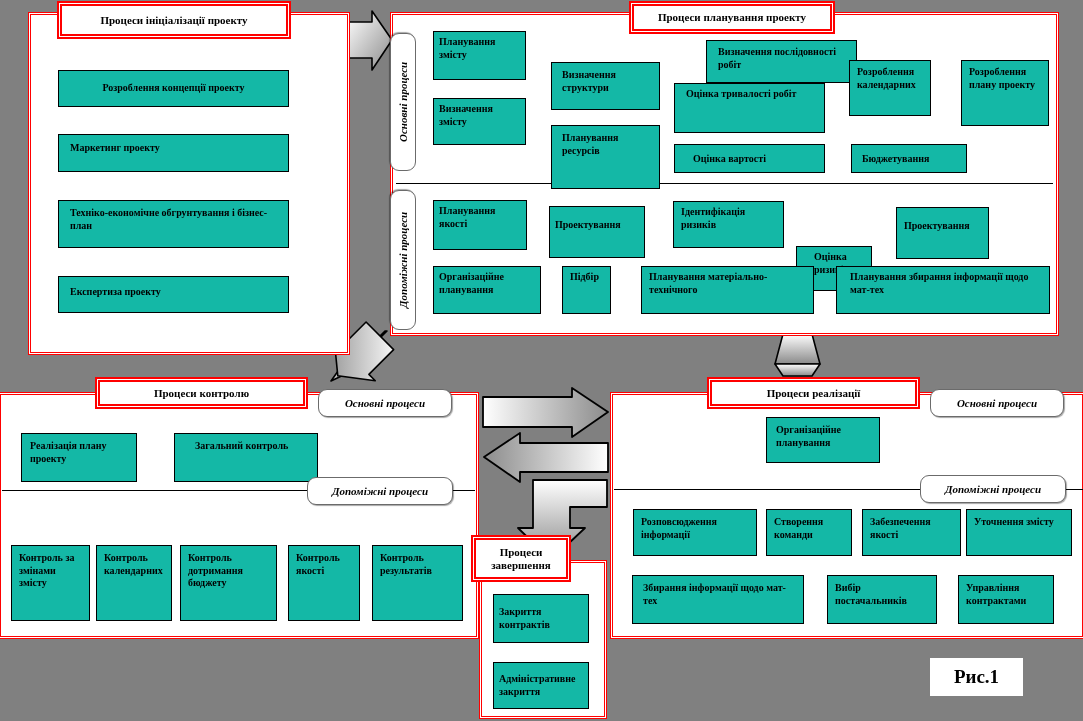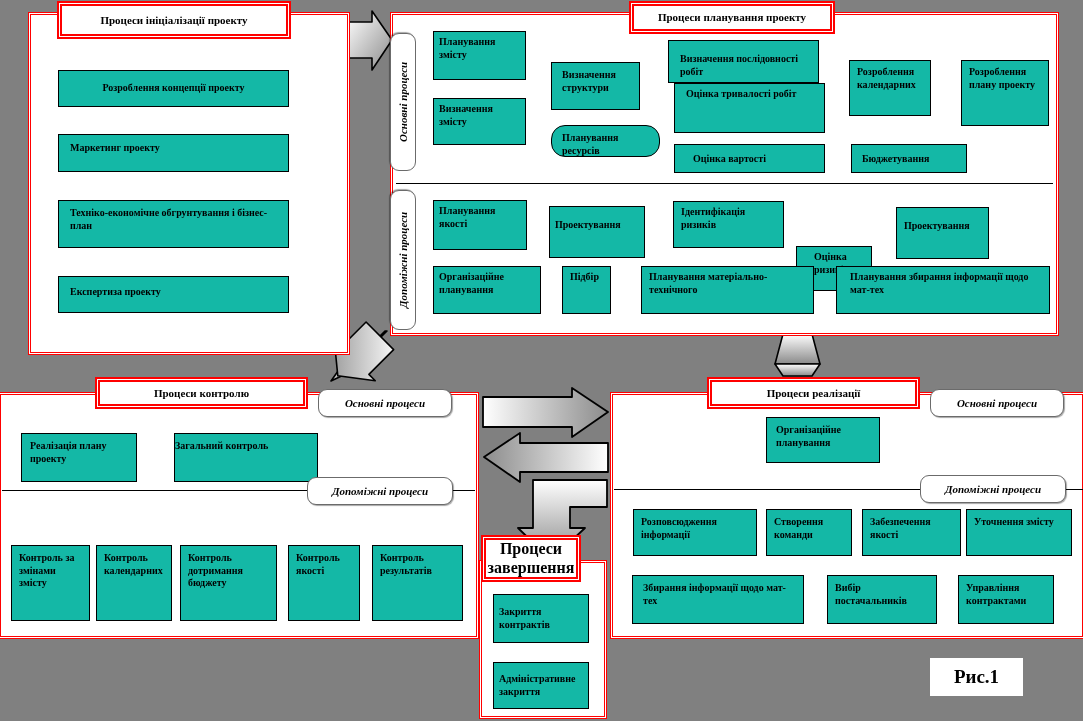--- a/index.html
+++ b/index.html
@@ -203,23 +203,23 @@
 
   <div class="caption" style="left:632px;top:4px;width:200px;height:27px;">Процеси планування проекту</div>
 
   <div class="divider" style="left:396px;top:183px;width:657px;"></div>
 
   <div class="tag vert" style="left:390px;top:33px;width:26px;height:138px;">Основні процеси</div>
   <div class="tag vert" style="left:390px;top:190px;width:26px;height:140px;">Допоміжні процеси</div>
 
   <div class="pbox" style="left:433px;top:31px;width:93px;height:49px;">Планування змісту</div>
   <div class="pbox" style="left:433px;top:98px;width:93px;height:47px;">Визначення змісту</div>
-  <div class="pbox" style="left:551px;top:62px;width:89px;height:48px;padding-left:10px;padding-top:6px;">Визначення структури</div>
-  <div class="pbox" style="left:551px;top:125px;width:109px;height:32px;padding-left:10px;padding-top:6px;border-radius:14px;">Планування ресурсів</div>
-  <div class="pbox" style="left:668px;top:40px;width:151px;height:43px;padding-left:11px;padding-top:12px;">Визначення послідовності робіт</div>
+  <div class="pbox" style="left:551px;top:62px;width:109px;height:48px;padding-left:10px;padding-top:6px;">Визначення структури</div>
+  <div class="pbox" style="left:551px;top:125px;width:109px;height:64px;padding-left:10px;padding-top:6px;">Планування ресурсів</div>
+  <div class="pbox" style="left:706px;top:40px;width:151px;height:43px;padding-left:11px;padding-top:5px;">Визначення послідовності робіт</div>
   <div class="pbox" style="left:674px;top:83px;width:151px;height:50px;padding-left:11px;padding-top:4px;">Оцінка тривалості робіт</div>
   <div class="pbox" style="left:674px;top:144px;width:151px;height:29px;padding-left:18px;padding-top:8px;">Оцінка вартості</div>
   <div class="pbox" style="left:849px;top:60px;width:82px;height:56px;padding-left:7px;padding-top:5px;">Розроблення календарних</div>
   <div class="pbox" style="left:851px;top:144px;width:116px;height:29px;padding-left:10px;padding-top:8px;">Бюджетування</div>
   <div class="pbox" style="left:961px;top:60px;width:88px;height:66px;padding-left:7px;padding-top:5px;">Розроблення плану проекту</div>
 
   <div class="pbox" style="left:433px;top:200px;width:94px;height:50px;">Планування якості</div>
   <div class="pbox" style="left:549px;top:206px;width:96px;height:52px;padding-top:12px;">Проектування</div>
   <div class="pbox" style="left:673px;top:201px;width:111px;height:47px;padding-left:7px;">Ідентифікація ризиків</div>
   <div class="pbox" style="left:796px;top:206px;width:76px;height:45px;padding-left:17px;margin-top:40px;">Оцінка ризиків</div>
@@ -232,21 +232,21 @@
   <div class="panel" style="left:0px;top:394px;width:477px;height:243px;"></div>
 
   <div class="caption" style="left:98px;top:380px;width:207px;height:26px;">Процеси контролю</div>
 
   <div class="divider" style="left:2px;top:490px;width:473px;"></div>
 
   <div class="tag" style="left:318px;top:389px;width:134px;height:28px;">Основні процеси</div>
   <div class="tag" style="left:307px;top:477px;width:146px;height:28px;">Допоміжні процеси</div>
 
   <div class="pbox" style="left:21px;top:433px;width:116px;height:49px;padding-left:8px;padding-top:6px;">Реалізація плану проекту</div>
-  <div class="pbox" style="left:174px;top:433px;width:144px;height:49px;padding-left:0;padding-top:6px;">Загальний контроль</div>
+  <div class="pbox" style="left:174px;top:433px;width:144px;height:49px;padding-left:20px;padding-top:6px;">Загальний контроль</div>
 
   <div class="pbox" style="left:11px;top:545px;width:79px;height:76px;padding-left:7px;padding-top:6px;">Контроль за змінами змісту</div>
   <div class="pbox" style="left:96px;top:545px;width:76px;height:76px;padding-left:7px;padding-top:6px;">Контроль календарних</div>
   <div class="pbox" style="left:180px;top:545px;width:97px;height:76px;padding-left:7px;padding-top:6px;">Контроль дотримання бюджету</div>
   <div class="pbox" style="left:288px;top:545px;width:72px;height:76px;padding-left:7px;padding-top:6px;">Контроль якості</div>
   <div class="pbox" style="left:372px;top:545px;width:91px;height:76px;padding-left:7px;padding-top:6px;">Контроль результатів</div>
 
   <div class="panel" style="left:612px;top:394px;width:471px;height:243px;"></div>
 
   <div class="caption" style="left:710px;top:380px;width:207px;height:26px;">Процеси реалізації</div>
@@ -261,20 +261,20 @@
   <div class="pbox" style="left:633px;top:509px;width:124px;height:47px;padding-left:7px;padding-top:6px;">Розповсюдження інформації</div>
   <div class="pbox" style="left:766px;top:509px;width:86px;height:47px;padding-left:7px;padding-top:6px;">Створення команди</div>
   <div class="pbox" style="left:862px;top:509px;width:99px;height:47px;padding-left:7px;padding-top:6px;">Забезпечення якості</div>
   <div class="pbox" style="left:966px;top:509px;width:106px;height:47px;padding-left:7px;padding-top:6px;">Уточнення змісту</div>
   <div class="pbox" style="left:632px;top:575px;width:172px;height:49px;padding-left:10px;padding-top:6px;">Збирання  інформації щодо мат-тех</div>
   <div class="pbox" style="left:827px;top:575px;width:110px;height:49px;padding-left:7px;padding-top:6px;">Вибір постачальників</div>
   <div class="pbox" style="left:958px;top:575px;width:96px;height:49px;padding-left:7px;padding-top:6px;">Управління контрактами</div>
 
   <div class="panel" style="left:481px;top:562px;width:124px;height:155px;"></div>
 
-  <div class="caption" style="left:484px;top:538px;width:94px;height:41px;font-size:16px;">Процеси завершення</div>
+  <div class="caption" style="left:474px;top:538px;width:94px;height:41px;font-size:11px;">Процеси завершення</div>
 
   <div class="pbox ctr" style="left:493px;top:594px;width:96px;height:49px;">Закриття контрактів</div>
   <div class="pbox ctr" style="left:493px;top:662px;width:96px;height:47px;">Адміністративне закриття</div>
 
   <div class="figlabel" style="left:930px;top:658px;width:93px;height:38px;">Рис.1</div>
 
 </div>
 
 </body></html>

